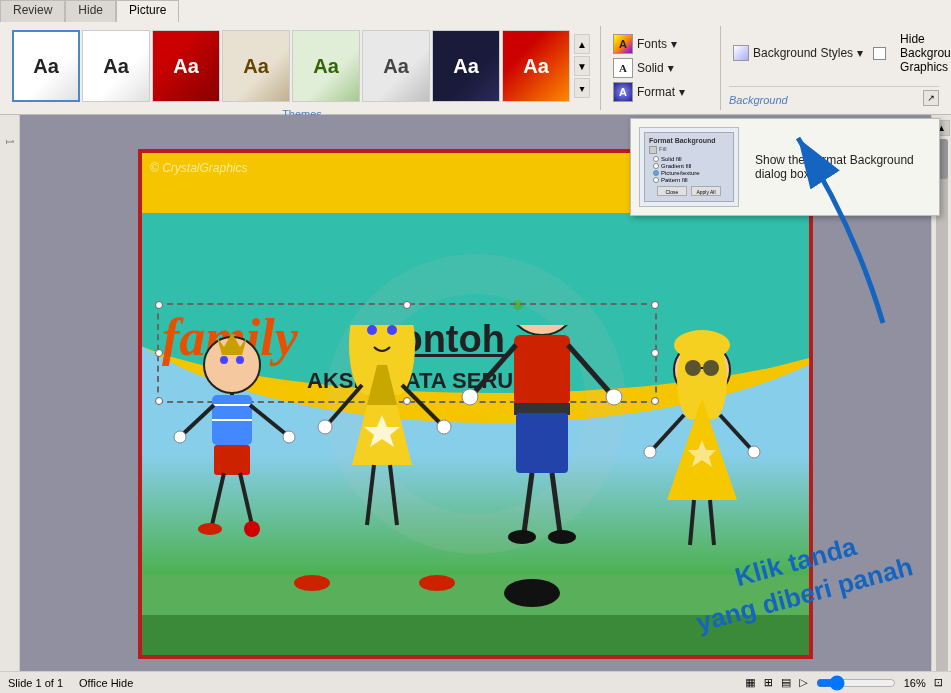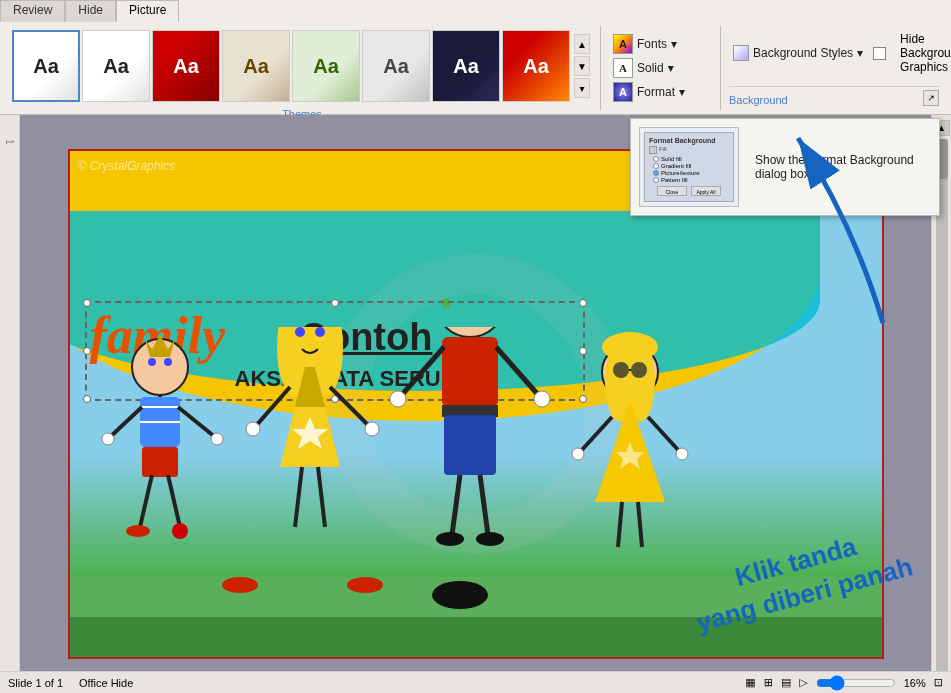--- a/index.html
+++ b/index.html
@@ -42,21 +42,21 @@
     
     .main-area { display: flex; height: calc(693px - 115px); position: relative; }
 
     
     .left-sidebar { width: 20px; background: #e8e5e0; border-right: 1px solid #ccc; display: flex; flex-direction: column; align-items: center; padding-top: 4px; }
 
     
     .slide-canvas { flex: 1; background: #9090a0; display: flex; align-items: center; justify-content: center; position: relative; overflow: hidden; }
 
     
-    .slide { width: 816px; height: 510px; position: relative; overflow: hidden; border: 2px solid #b91c1c; background: #fff; }
+    .slide { width: 675px; height: 510px; position: relative; overflow: hidden; border: 4px solid #b91c1c; background: #fff; }
 
     
     .slide-bg { position: absolute; top: 0; left: 0; right: 0; bottom: 0; background: linear-gradient(180deg, #87ceeb 0%, #87ceeb 60%, #4ab04a 85%, #3a8a3a 100%); }
 
     
     .slide-arc { position: absolute; top: -30px; left: -50px; width: 800px; height: 300px; background: #f5c500; border-radius: 0 0 50% 50%; }
 
     
     .watermark { position: absolute; top: 50%; left: 50%; transform: translate(-50%, -50%); width: 300px; height: 300px; border-radius: 50%; border: 40px solid rgba(200,200,200,0.3); opacity: 0.4; }
 
@@ -195,21 +195,21 @@
           <div class="bg-btn-icon" style="background: linear-gradient(135deg,#fff 0%,#aaf 100%); border:1px solid #999;"></div>
           <span>Background Styles</span>
           <span>▾</span>
         </button>
         <div style="display:flex; align-items:center; gap:14px; padding: 2px 4px;">
           <div class="cb-box"></div>
           <span style="font-size:12px;">Hide Background Graphics</span>
         </div>
       </div>
       <div style="display:flex; align-items:center; justify-content:space-between; margin-top:auto; border-top:1px solid #ccc; padding-top:3px;">
-        <span class="bg-section-label" style="border:none; margin:0;">Background</span>
+        <span class="bg-section-label" style="border:none; margin:0;font-style:italic;">Background</span>
         <div class="bg-expand-btn" style="margin-left:8px;">↗</div>
       </div>
     </div>
 
   </div>
 </div>
 
 <div class="tooltip-popup">
   <div class="tooltip-preview">
     <div class="tooltip-preview-inner" style="padding:4px;">

